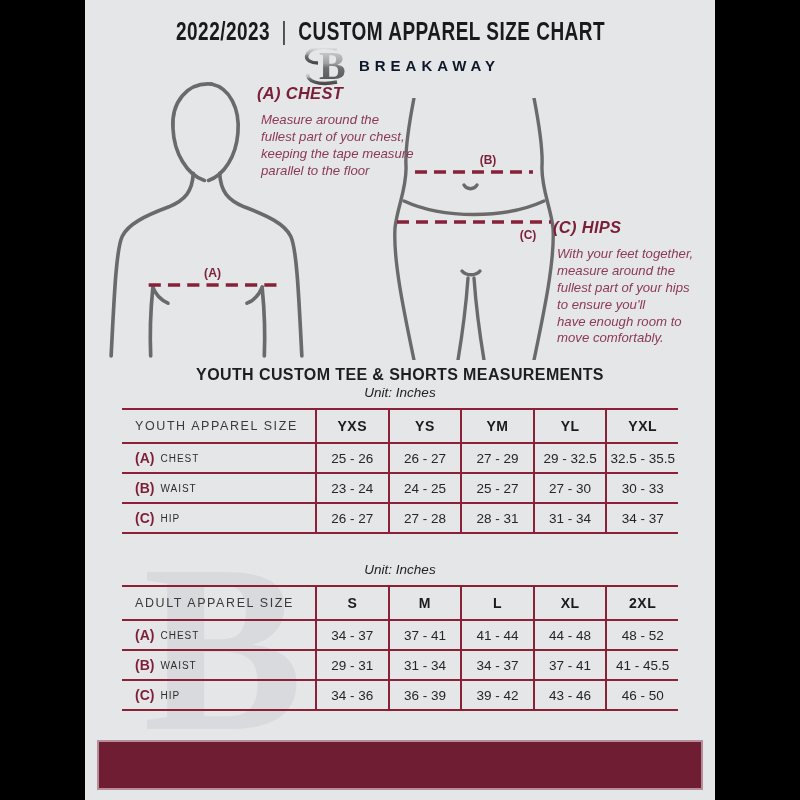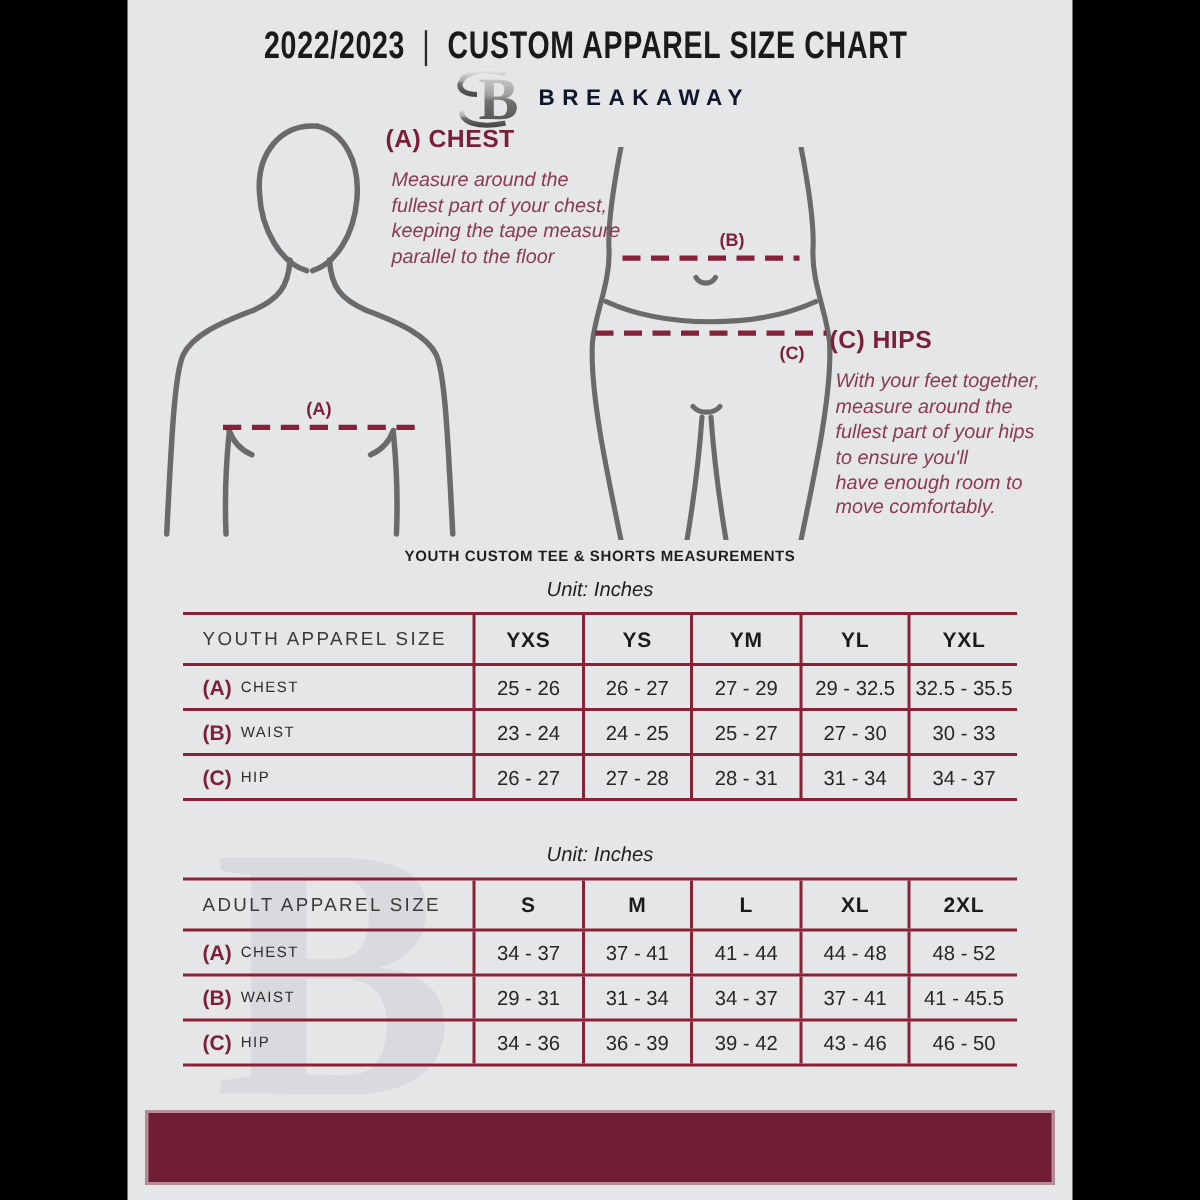--- a/index.html
+++ b/index.html
@@ -11,39 +11,39 @@
   .header{position:absolute;top:20px;left:30px;right:26px;display:flex;
           justify-content:space-between;align-items:center;height:46px;flex-direction:column;}
   .title-line{display:flex;align-items:center;font-weight:700;font-size:20px;color:#1a1a1a;
               letter-spacing:.5px;transform:scale(.95,1.28);transform-origin:left center;white-space:nowrap;}
   .title-sep{margin:0 12px;font-weight:400;color:#2a2a2a;}
   .brand{display:flex;align-items:center;gap:9px;}
   .brand-name{font-weight:700;font-size:15px;letter-spacing:5px;color:#0f172a;}
 
   
   .instr{position:absolute;}
-  .instr h3{margin:0;font-size:16.5px;font-weight:700;color:#7a1f38;letter-spacing:.3px;}
+  .instr h3{margin:0;font-size:16.5px;font-weight:700;color:#7a1f38;letter-spacing:.3px;font-style:italic;}
   .instr p{margin:9px 4px 0;font-style:italic;font-size:13.2px;line-height:1.28;
            color:#8a3a52;white-space:pre-line;}
   #instr-a{left:172px;top:84px;width:164px;}
   #instr-b{left:468px;top:84px;width:144px;}
   #instr-c{left:468px;top:218px;width:152px;}
 
   .fig{position:absolute;}
   #fig-torso{left:20px;top:78px;}
   #fig-hips{left:303px;top:98px;}
 
   
   .watermark{position:absolute;left:58px;top:528px;font-family:"Liberation Serif",serif;
              font-weight:700;font-size:240px;line-height:1;color:#d9dade;z-index:0;
              user-select:none;}
 
   
   .tbl-title{position:absolute;left:0;width:100%;text-align:center;font-weight:700;
-             font-size:10px;letter-spacing:.4px;color:#1e1e1e;z-index:1;}
+             font-size:16px;letter-spacing:.4px;color:#1e1e1e;z-index:1;}
   .tbl-unit{position:absolute;left:0;width:100%;text-align:center;font-style:italic;
             font-size:13.5px;color:#222;z-index:1;}
   .size-table{position:absolute;left:37px;width:556px;border-top:2px solid #8a2137;z-index:1;}
   .t-row{display:flex;border-bottom:2px solid #8a2137;height:28px;align-items:stretch;}
   .t-row.t-head{height:32px;}
   .cell{flex:1;display:flex;align-items:center;justify-content:center;
         border-left:2px solid #8a2137;}
   .cell:first-child{border-left:none;}
   .label-cell{flex:none;width:180px;justify-content:flex-start;padding-left:13px;}
   .hdr-label{font-size:12.5px;letter-spacing:1.6px;color:#3a3a3a;}

